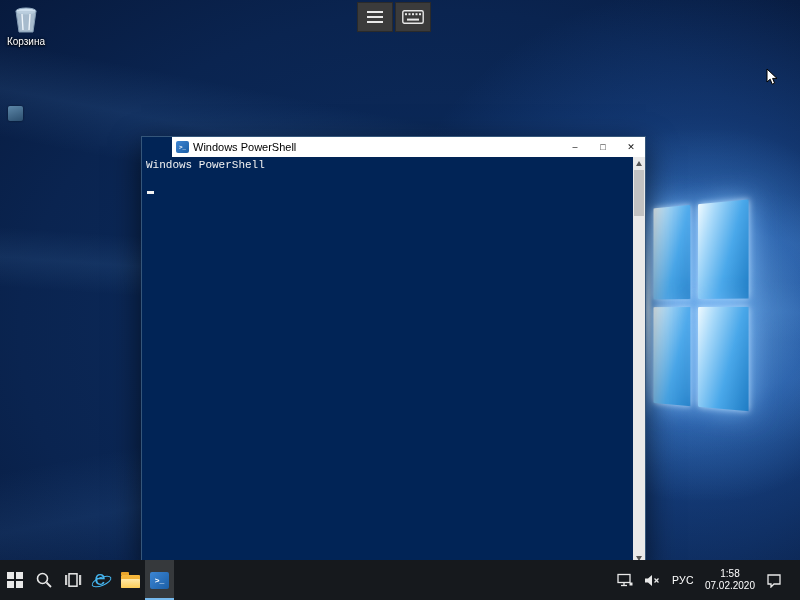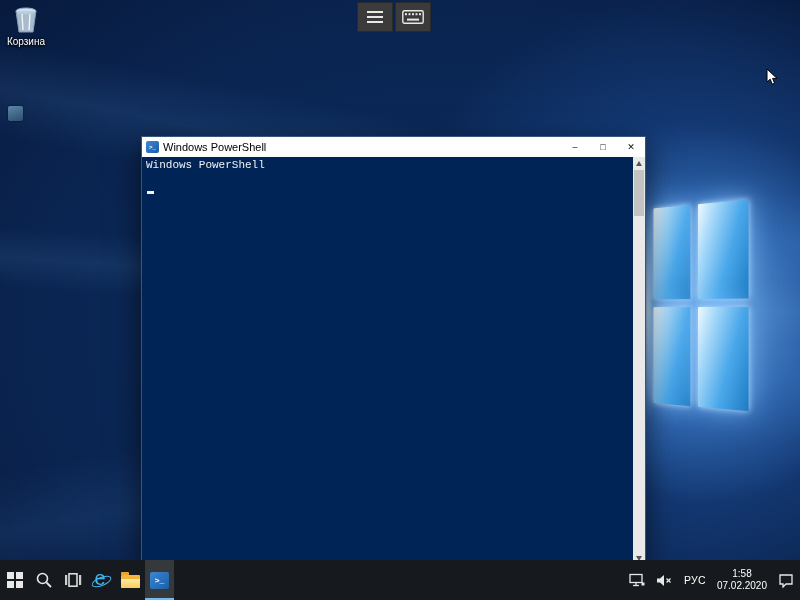--- a/index.html
+++ b/index.html
@@ -38,21 +38,21 @@
 
   
   .vm-toolbar { position:absolute; left:357px; top:2px; display:flex; gap:2px; }
   .vm-btn { width:36px; height:30px; background:#3b3b3b; border:1px solid #2a2a2a;
     display:flex; align-items:center; justify-content:center; cursor:pointer; }
   .burger { display:flex; flex-direction:column; gap:3px; }
   .burger span { display:block; width:16px; height:2px; background:#e8e8e8; }
 
   
   .ps-window { position:absolute; left:141px; top:136px; width:505px; height:429px;
-    border:1px solid #35567a; box-shadow:0 10px 28px rgba(0,0,0,.6); background:#012456; }
+    border:1px solid #35567a; box-shadow:0 10px 28px rgba(0,0,0,.6); background:#012456;padding-left:30px; }
   .titlebar { height:20px; background:#ffffff; display:flex; align-items:center; padding-left:4px; }
   .title-icon { width:13px; height:12px; border-radius:2px; margin-right:4px; flex:0 0 auto;
     background:linear-gradient(135deg,#3f86d2,#1b5ea6); color:#fff; font-family:"Liberation Mono",monospace;
     font-size:6px; font-weight:bold; display:flex; align-items:center; justify-content:center; }
   .title-text { font-size:11px; color:#000; flex:1 1 auto; white-space:nowrap; overflow:hidden; }
   .cap-btn { width:28px; height:20px; display:flex; align-items:center; justify-content:center;
     font-size:9px; color:#111; cursor:pointer; }
   .console { position:absolute; left:0; top:20px; right:0; bottom:0; background:#012456;
     padding:2px 4px; font-family:"Liberation Mono","DejaVu Sans Mono",monospace; font-size:11px;
     color:#f2f2f2; overflow:hidden; }
@@ -82,21 +82,21 @@
   .ie-ring { position:absolute; left:0px; top:8px; width:21px; height:9px; border:1.5px solid #45b5ef;
     border-radius:50%; transform:rotate(-22deg); }
   .folder { position:relative; width:19px; height:13px; background:linear-gradient(#f6b83c,#e8a42c); border-radius:1px; margin-top:3px; }
   .folder:before { content:""; position:absolute; left:0; top:-3px; width:8px; height:3px; background:#e8a42c; border-radius:1px 1px 0 0; }
   .folder:after { content:""; position:absolute; left:0; right:0; bottom:0; height:9px;
     background:linear-gradient(#ffe9a8,#fccd57); border-radius:1px; }
   .ps-tile { width:19px; height:17px; border-radius:2px; background:linear-gradient(135deg,#3c86d4,#1b5ea6);
     color:#fff; font-family:"Liberation Mono",monospace; font-size:8px; font-weight:bold;
     display:flex; align-items:center; justify-content:center; }
 
-  .tray { position:absolute; right:0; top:0; height:40px; display:flex; align-items:center; gap:11px; padding-right:6px; }
+  .tray { position:absolute; right:0; top:0; height:40px; display:flex; align-items:center; gap:11px; padding-right:18px; }
   .tray-icon { display:flex; align-items:center; justify-content:center; cursor:pointer; }
   .lang { font-size:10.5px; color:#fff; cursor:pointer; letter-spacing:.3px; }
   .clock { color:#fff; text-align:center; font-size:10px; line-height:12px; cursor:pointer; }
 
   
   .mouse { position:absolute; left:766px; top:68px; pointer-events:none; }
 </style>
 </head>
 <body>
 

